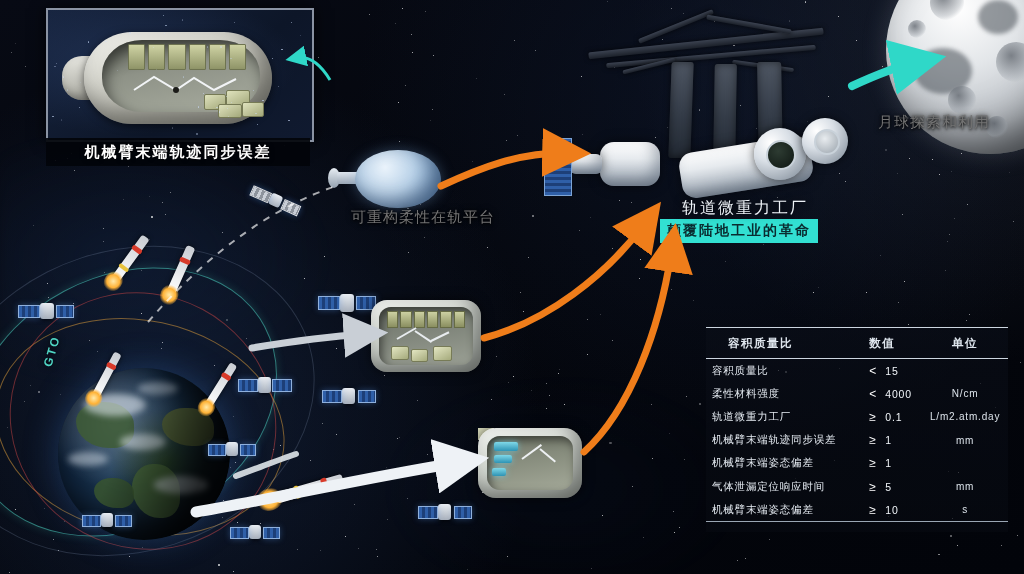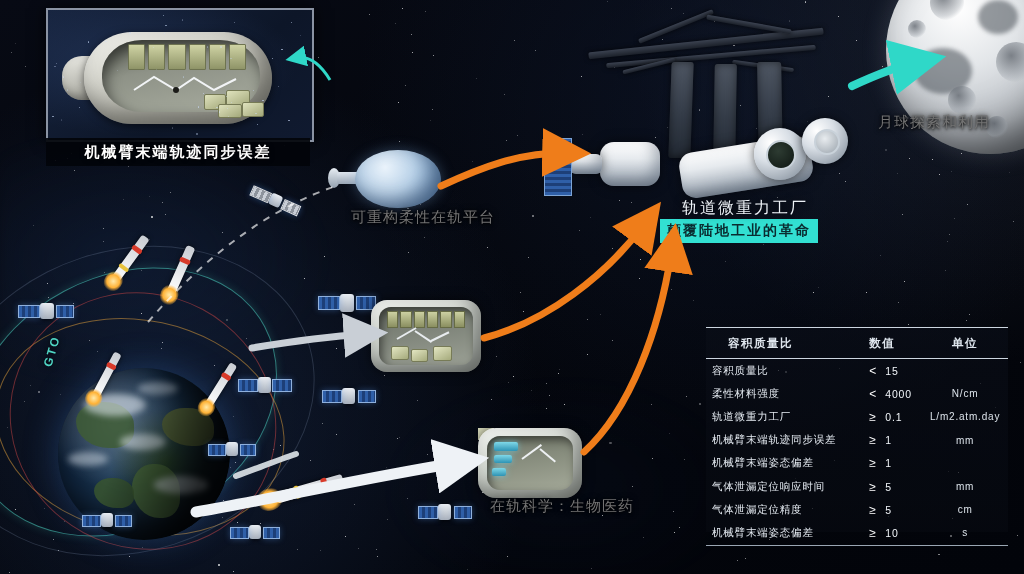--- a/index.html
+++ b/index.html
@@ -628,21 +628,20 @@
   <div id="bio">
     <div class="shell"></div>
     <div class="bay"></div>
     <div class="cyan" style="left:16px;top:14px;width:24px;height:9px;"></div>
     <div class="cyan" style="left:16px;top:27px;width:18px;height:8px;"></div>
     <div class="cyan" style="left:14px;top:40px;width:14px;height:8px;"></div>
     <div class="arm" style="left:44px;top:30px;width:24px;transform:rotate(-36deg);"></div>
     <div class="arm" style="left:62px;top:20px;width:20px;transform:rotate(40deg);"></div>
     <div class="crate" style="left:58px;top:42px;width:16px;height:12px;background:#d9dcbc;"></div>
   </div>
-  <div class="lbl" style="left:490px;top:497px;">在轨科学：生物医药</div>
 
   <div id="station">
     <div class="truss" style="left:22px;top:18px;width:236px;height:7px;transform:rotate(-6deg);"></div>
     <div class="truss" style="left:40px;top:32px;width:210px;height:5px;transform:rotate(-5deg);"></div>
     <div class="truss" style="left:70px;top:2px;width:80px;height:5px;transform:rotate(-22deg);"></div>
     <div class="truss" style="left:140px;top:0px;width:86px;height:5px;transform:rotate(10deg);"></div>
     <div class="truss" style="left:56px;top:42px;width:54px;height:4px;transform:rotate(-14deg);"></div>
     <div class="truss" style="left:166px;top:42px;width:62px;height:4px;transform:rotate(8deg);"></div>
 
     <div class="radiator" style="left:104px;top:40px;width:22px;height:96px;transform:skewX(-2deg);"></div>
@@ -829,25 +828,20 @@
             <td class="c1">机械臂末端姿态偏差</td>
             <td class="c2"><span class="cmp">≥</span><span>1</span></td>
             <td class="c3"></td>
           </tr>
           <tr>
             <td class="c1">气体泄漏定位响应时间</td>
             <td class="c2"><span class="cmp">≥</span><span>5</span></td>
             <td class="c3">mm</td>
           </tr>
           <tr>
-            <td class="c1">气体泄漏定位精度</td>
-            <td class="c2"><span class="cmp">≥</span><span>5</span></td>
-            <td class="c3">cm</td>
-          </tr>
-          <tr>
             <td class="c1">机械臂末端姿态偏差</td>
             <td class="c2"><span class="cmp">≥</span><span>10</span></td>
             <td class="c3">s</td>
           </tr>
         </tbody>
     </table>
   </div>
 
 </div>
 

